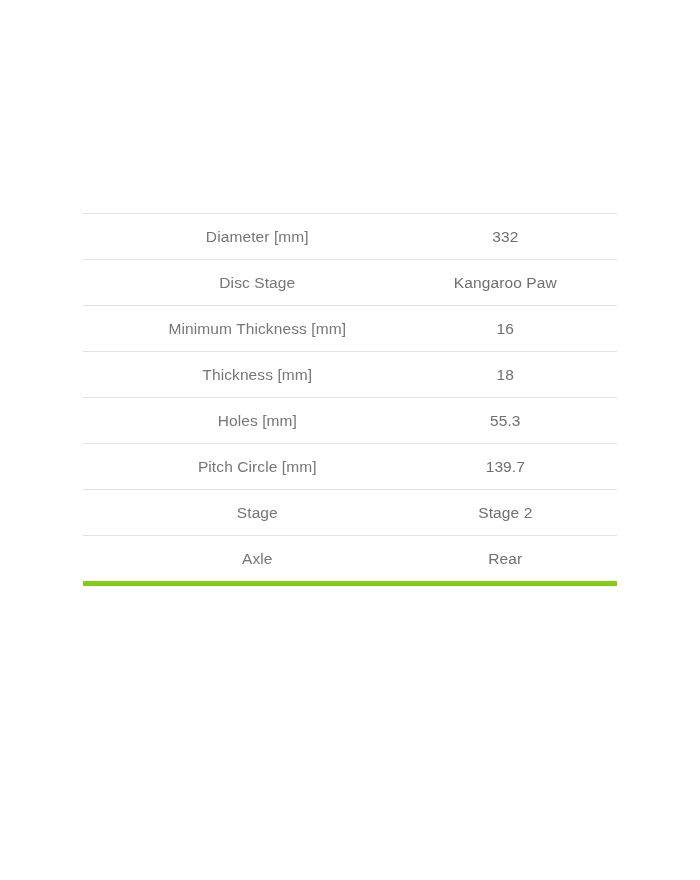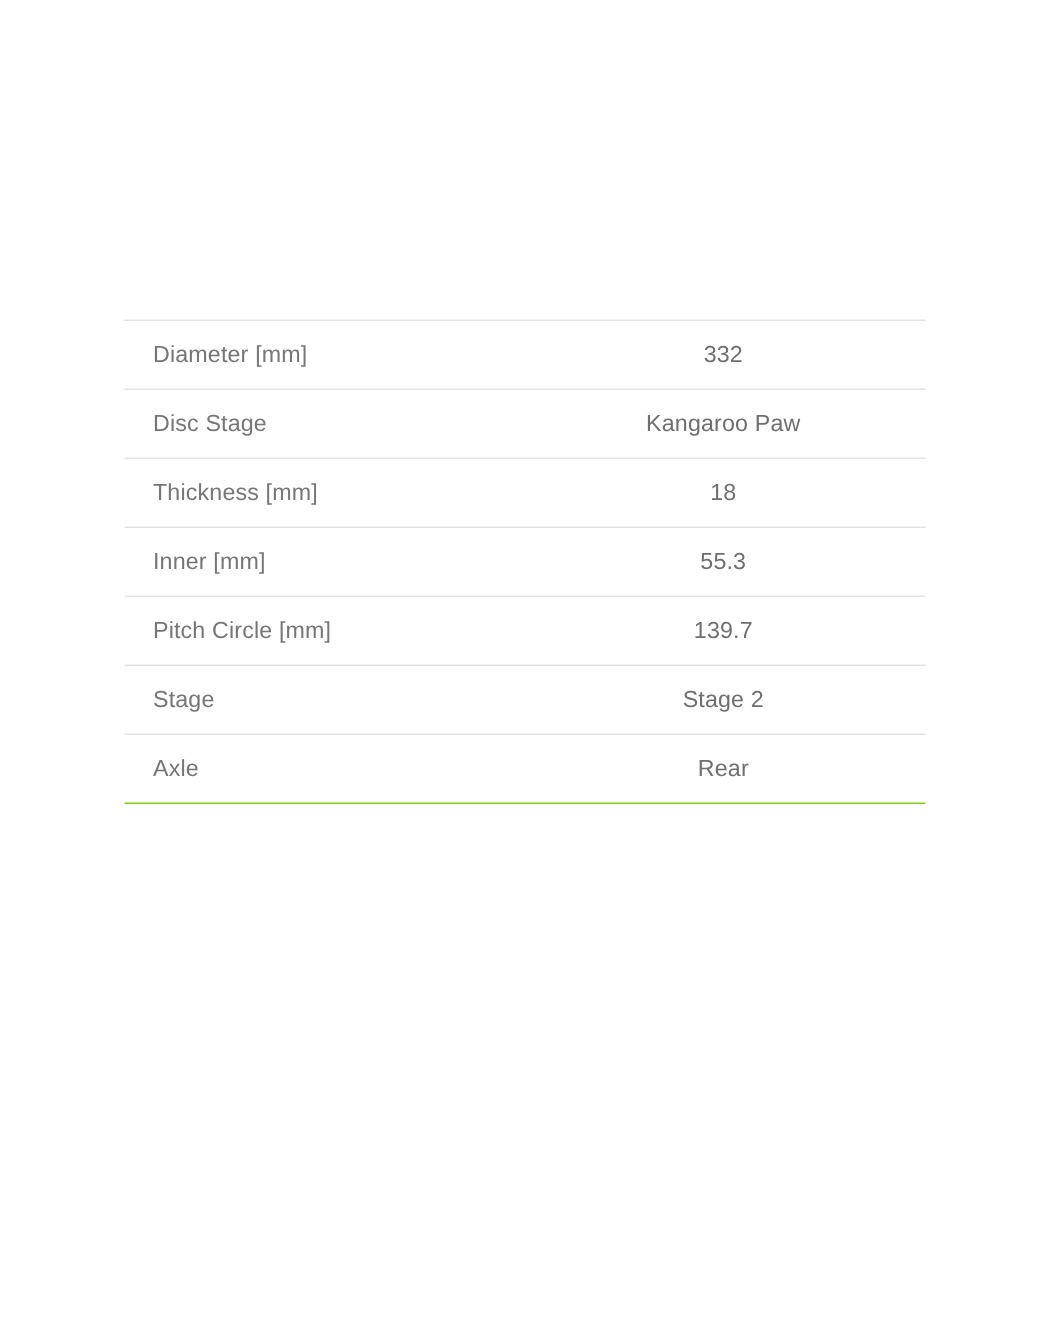--- a/index.html
+++ b/index.html
@@ -27,33 +27,33 @@
     width: 534px;
   }
   .spec-table {
     width: 100%;
     border-collapse: collapse;
   }
   .spec-table tr {
     border-top: 1px solid #e3e3e3;
   }
   .spec-table tr:last-child {
-    border-bottom: 1px solid #84cc16;
+    border-bottom: 5px solid #84cc16;
   }
   .spec-table td {
     padding: 0;
     height: 45px;
     vertical-align: middle;
     font-size: 15.5px;
     font-weight: 400;
     letter-spacing: 0.1px;
     color: #767676;
   }
   .spec-table td.label {
-    text-align: left;
+    text-align: center;
     padding-left: 19px;
   }
   .spec-table td.value {
     text-align: center;
     padding-right: 19px;
     color: #6f6f6f;
   }
 </style>
 </head>
 <body>
@@ -64,25 +64,29 @@
       <tbody>
         <tr>
           <td class="label">Diameter [mm]</td>
           <td class="value">332</td>
         </tr>
         <tr>
           <td class="label">Disc Stage</td>
           <td class="value">Kangaroo Paw</td>
         </tr>
         <tr>
+          <td class="label">Minimum Thickness [mm]</td>
+          <td class="value">16</td>
+        </tr>
+        <tr>
           <td class="label">Thickness [mm]</td>
           <td class="value">18</td>
         </tr>
         <tr>
-          <td class="label">Inner [mm]</td>
+          <td class="label">Holes [mm]</td>
           <td class="value">55.3</td>
         </tr>
         <tr>
           <td class="label">Pitch Circle [mm]</td>
           <td class="value">139.7</td>
         </tr>
         <tr>
           <td class="label">Stage</td>
           <td class="value">Stage 2</td>
         </tr>

